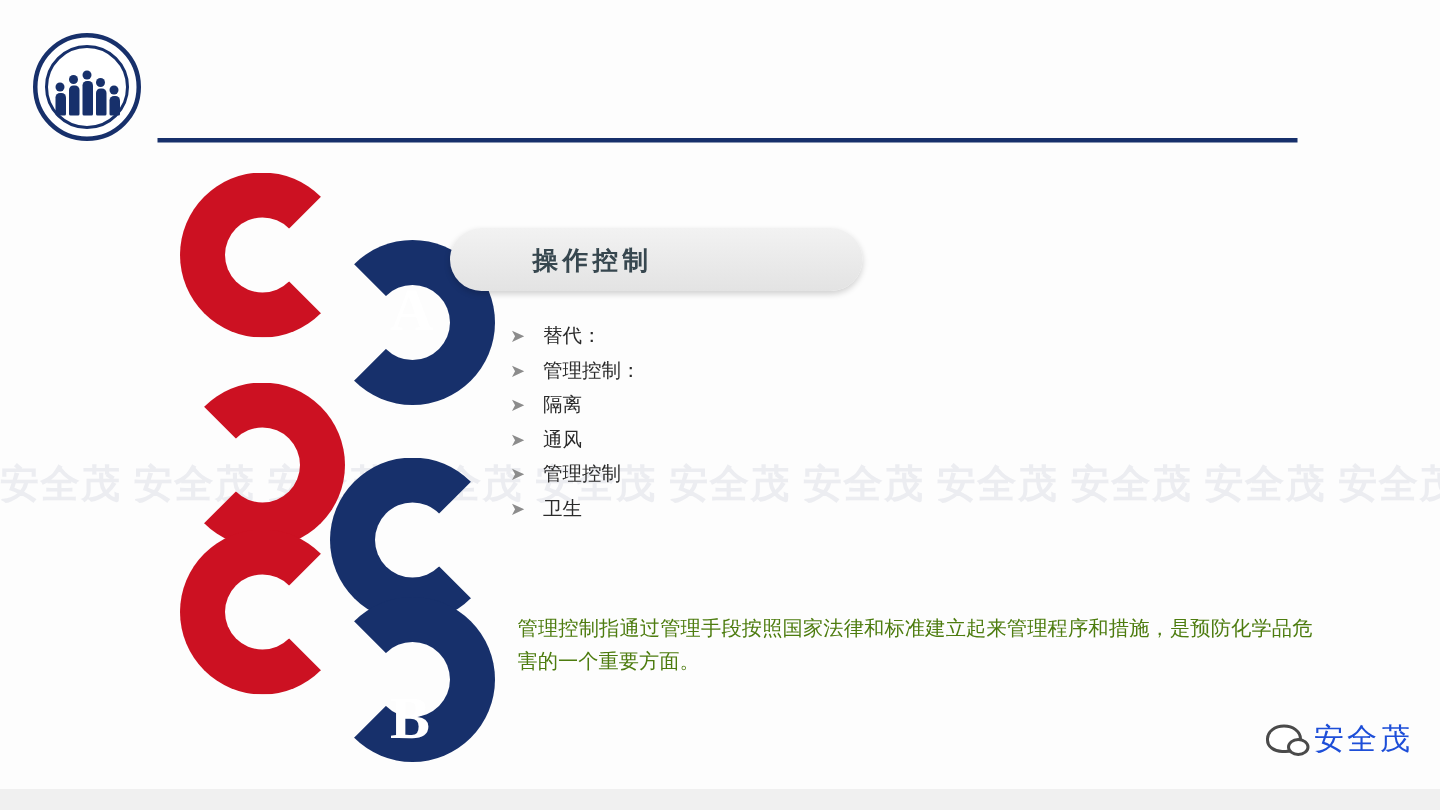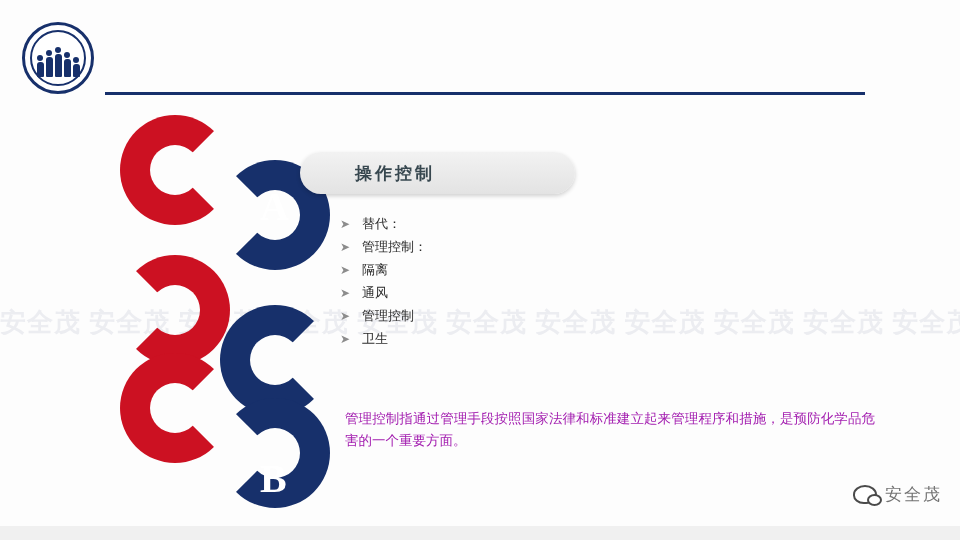--- a/index.html
+++ b/index.html
@@ -187,21 +187,21 @@
   }
 
   
   .paragraph {
     position: absolute;
     left: 345px;
     top: 408px;
     width: 530px;
     font-size: 13.5px;
     line-height: 22px;
-    color: #a21caf;
+    color: #4d7c0f;
     text-align: justify;
   }
 
   
   .watermark {
     position: absolute;
     left: 0;
     top: 305px;
     width: 960px;
     font-size: 26px;
@@ -238,23 +238,23 @@
     right: -7px;
     bottom: -4px;
     width: 15px;
     height: 12px;
     border-radius: 50%;
     background: #ffffff;
     border: 2px solid #4a4a4a;
     box-sizing: border-box;
   }
   .footer-text {
-    font-size: 17px;
+    font-size: 20px;
     letter-spacing: 2px;
-    color: #737373;
+    color: #1d4ed8;
   }
   .bottom-bar {
     position: absolute;
     left: 0;
     bottom: 0;
     width: 960px;
     height: 14px;
     background: #f0f0f0;
   }
 </style>

